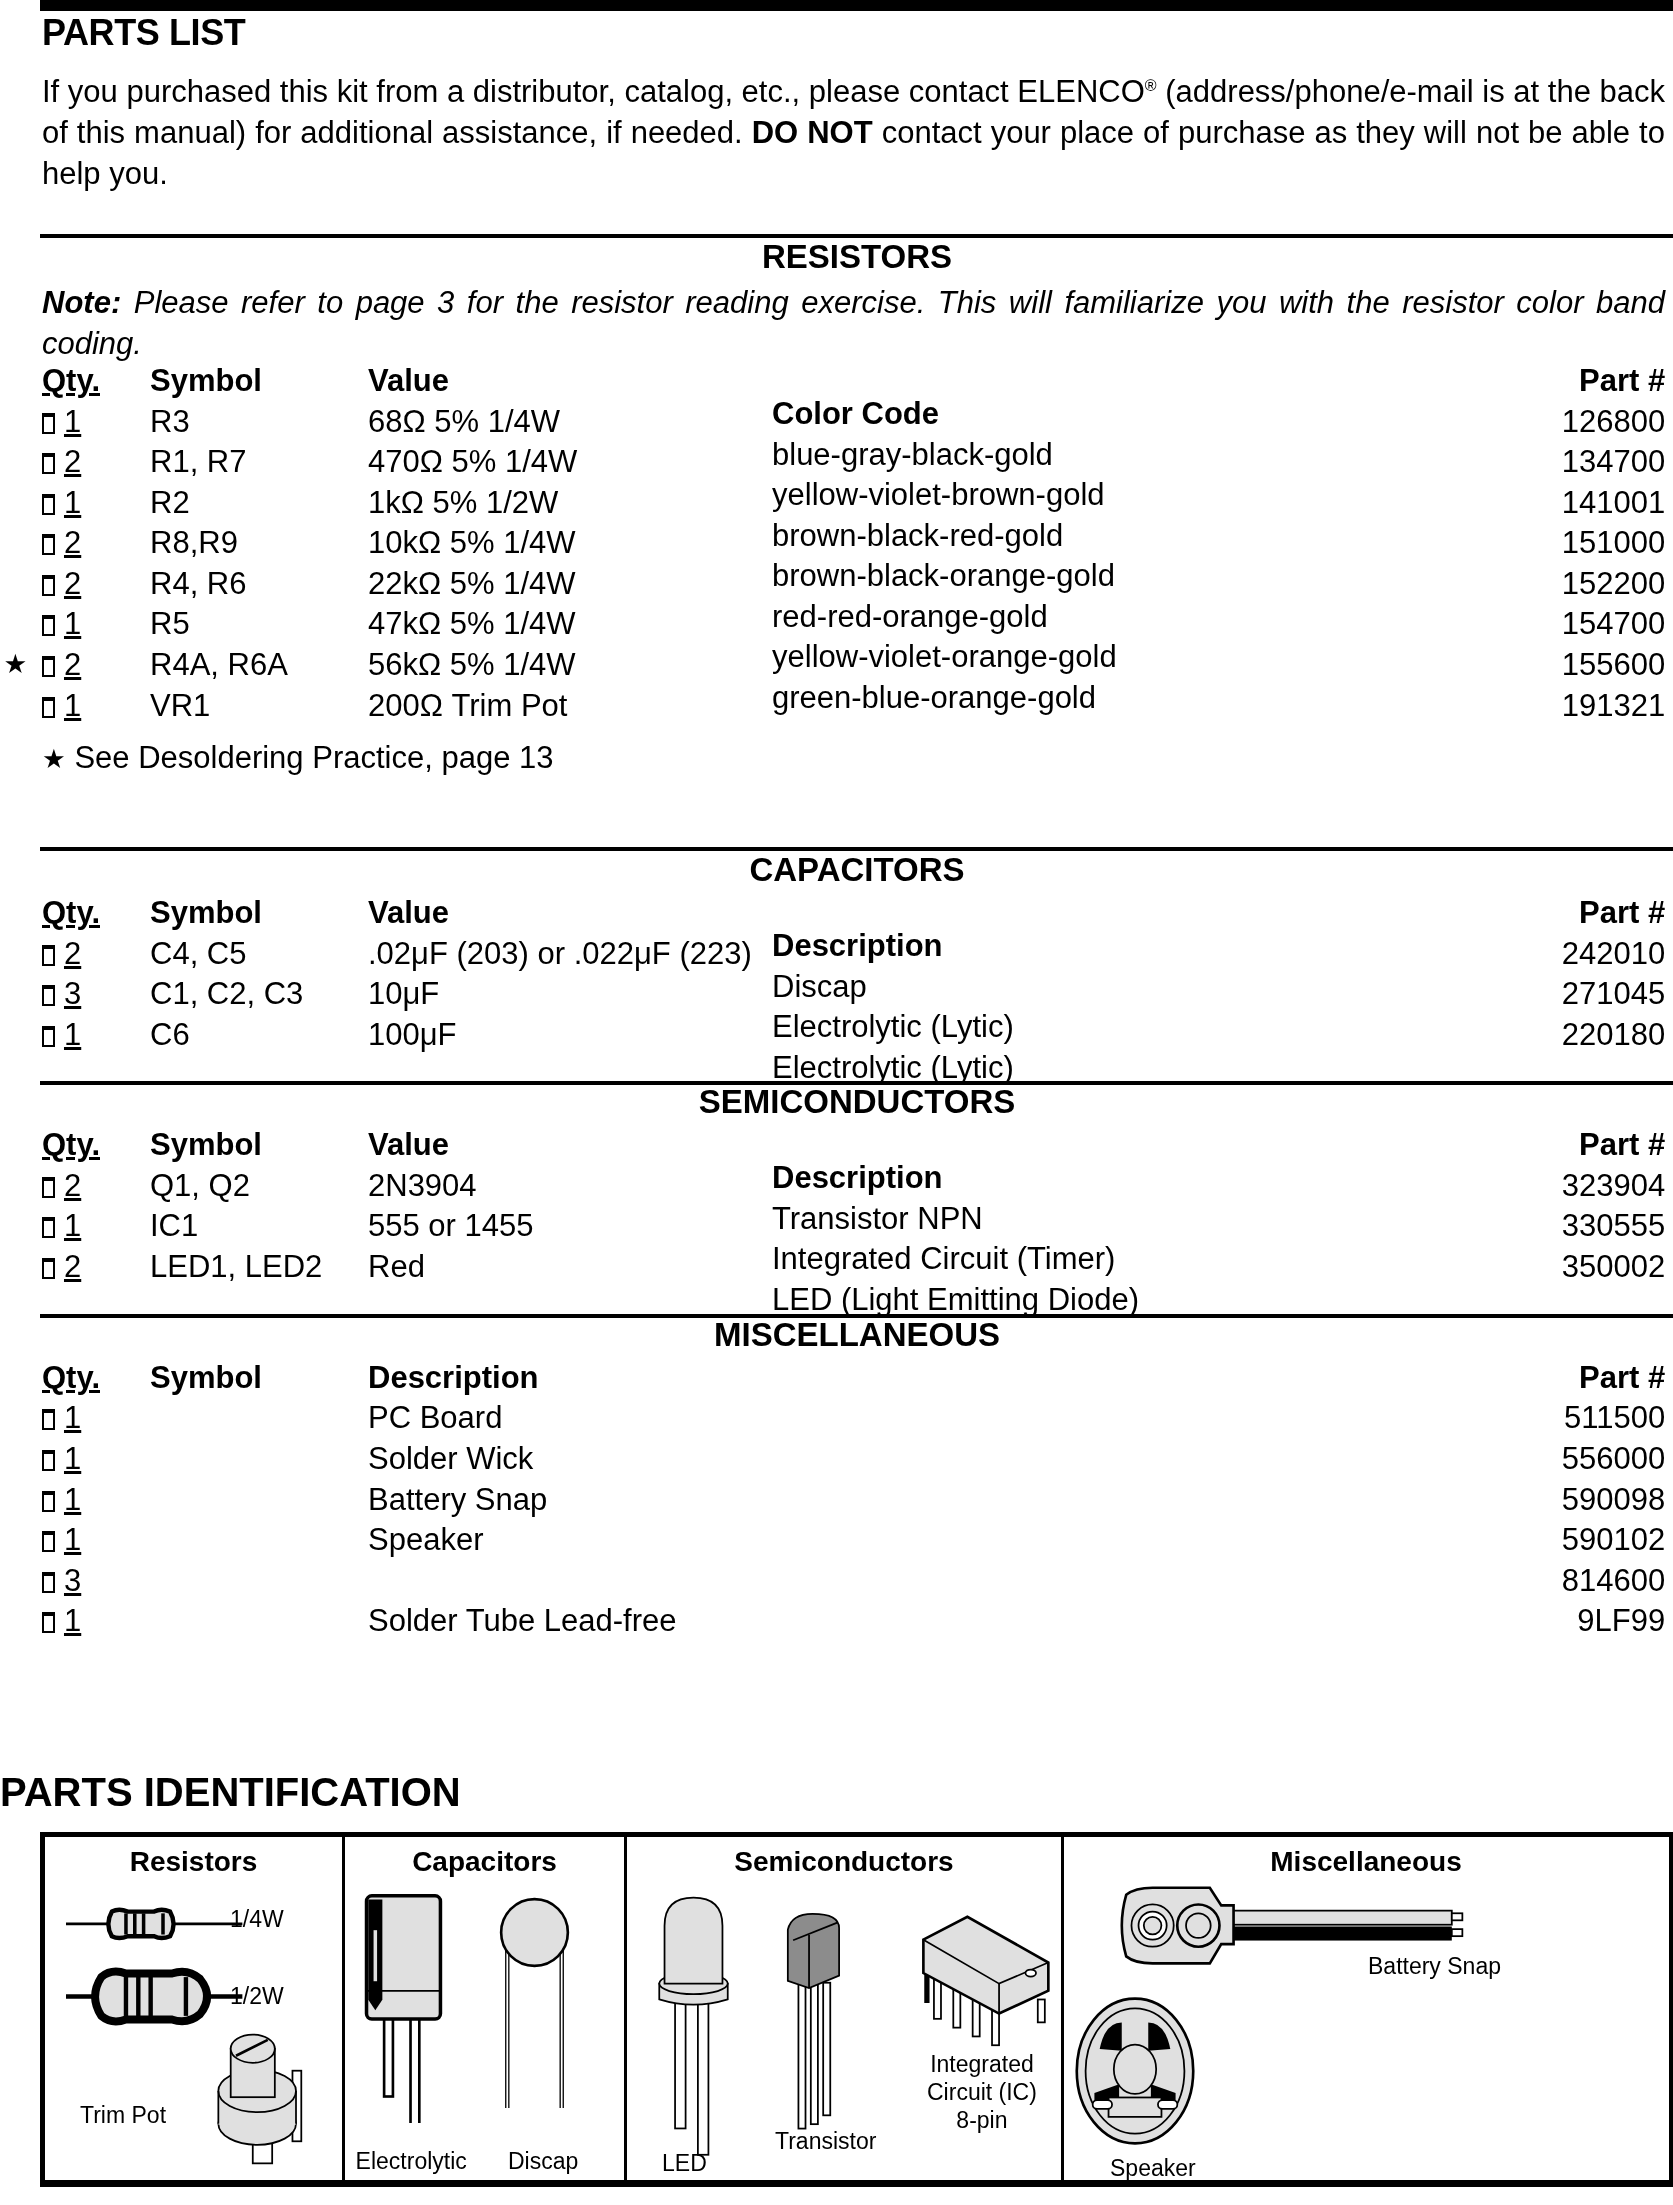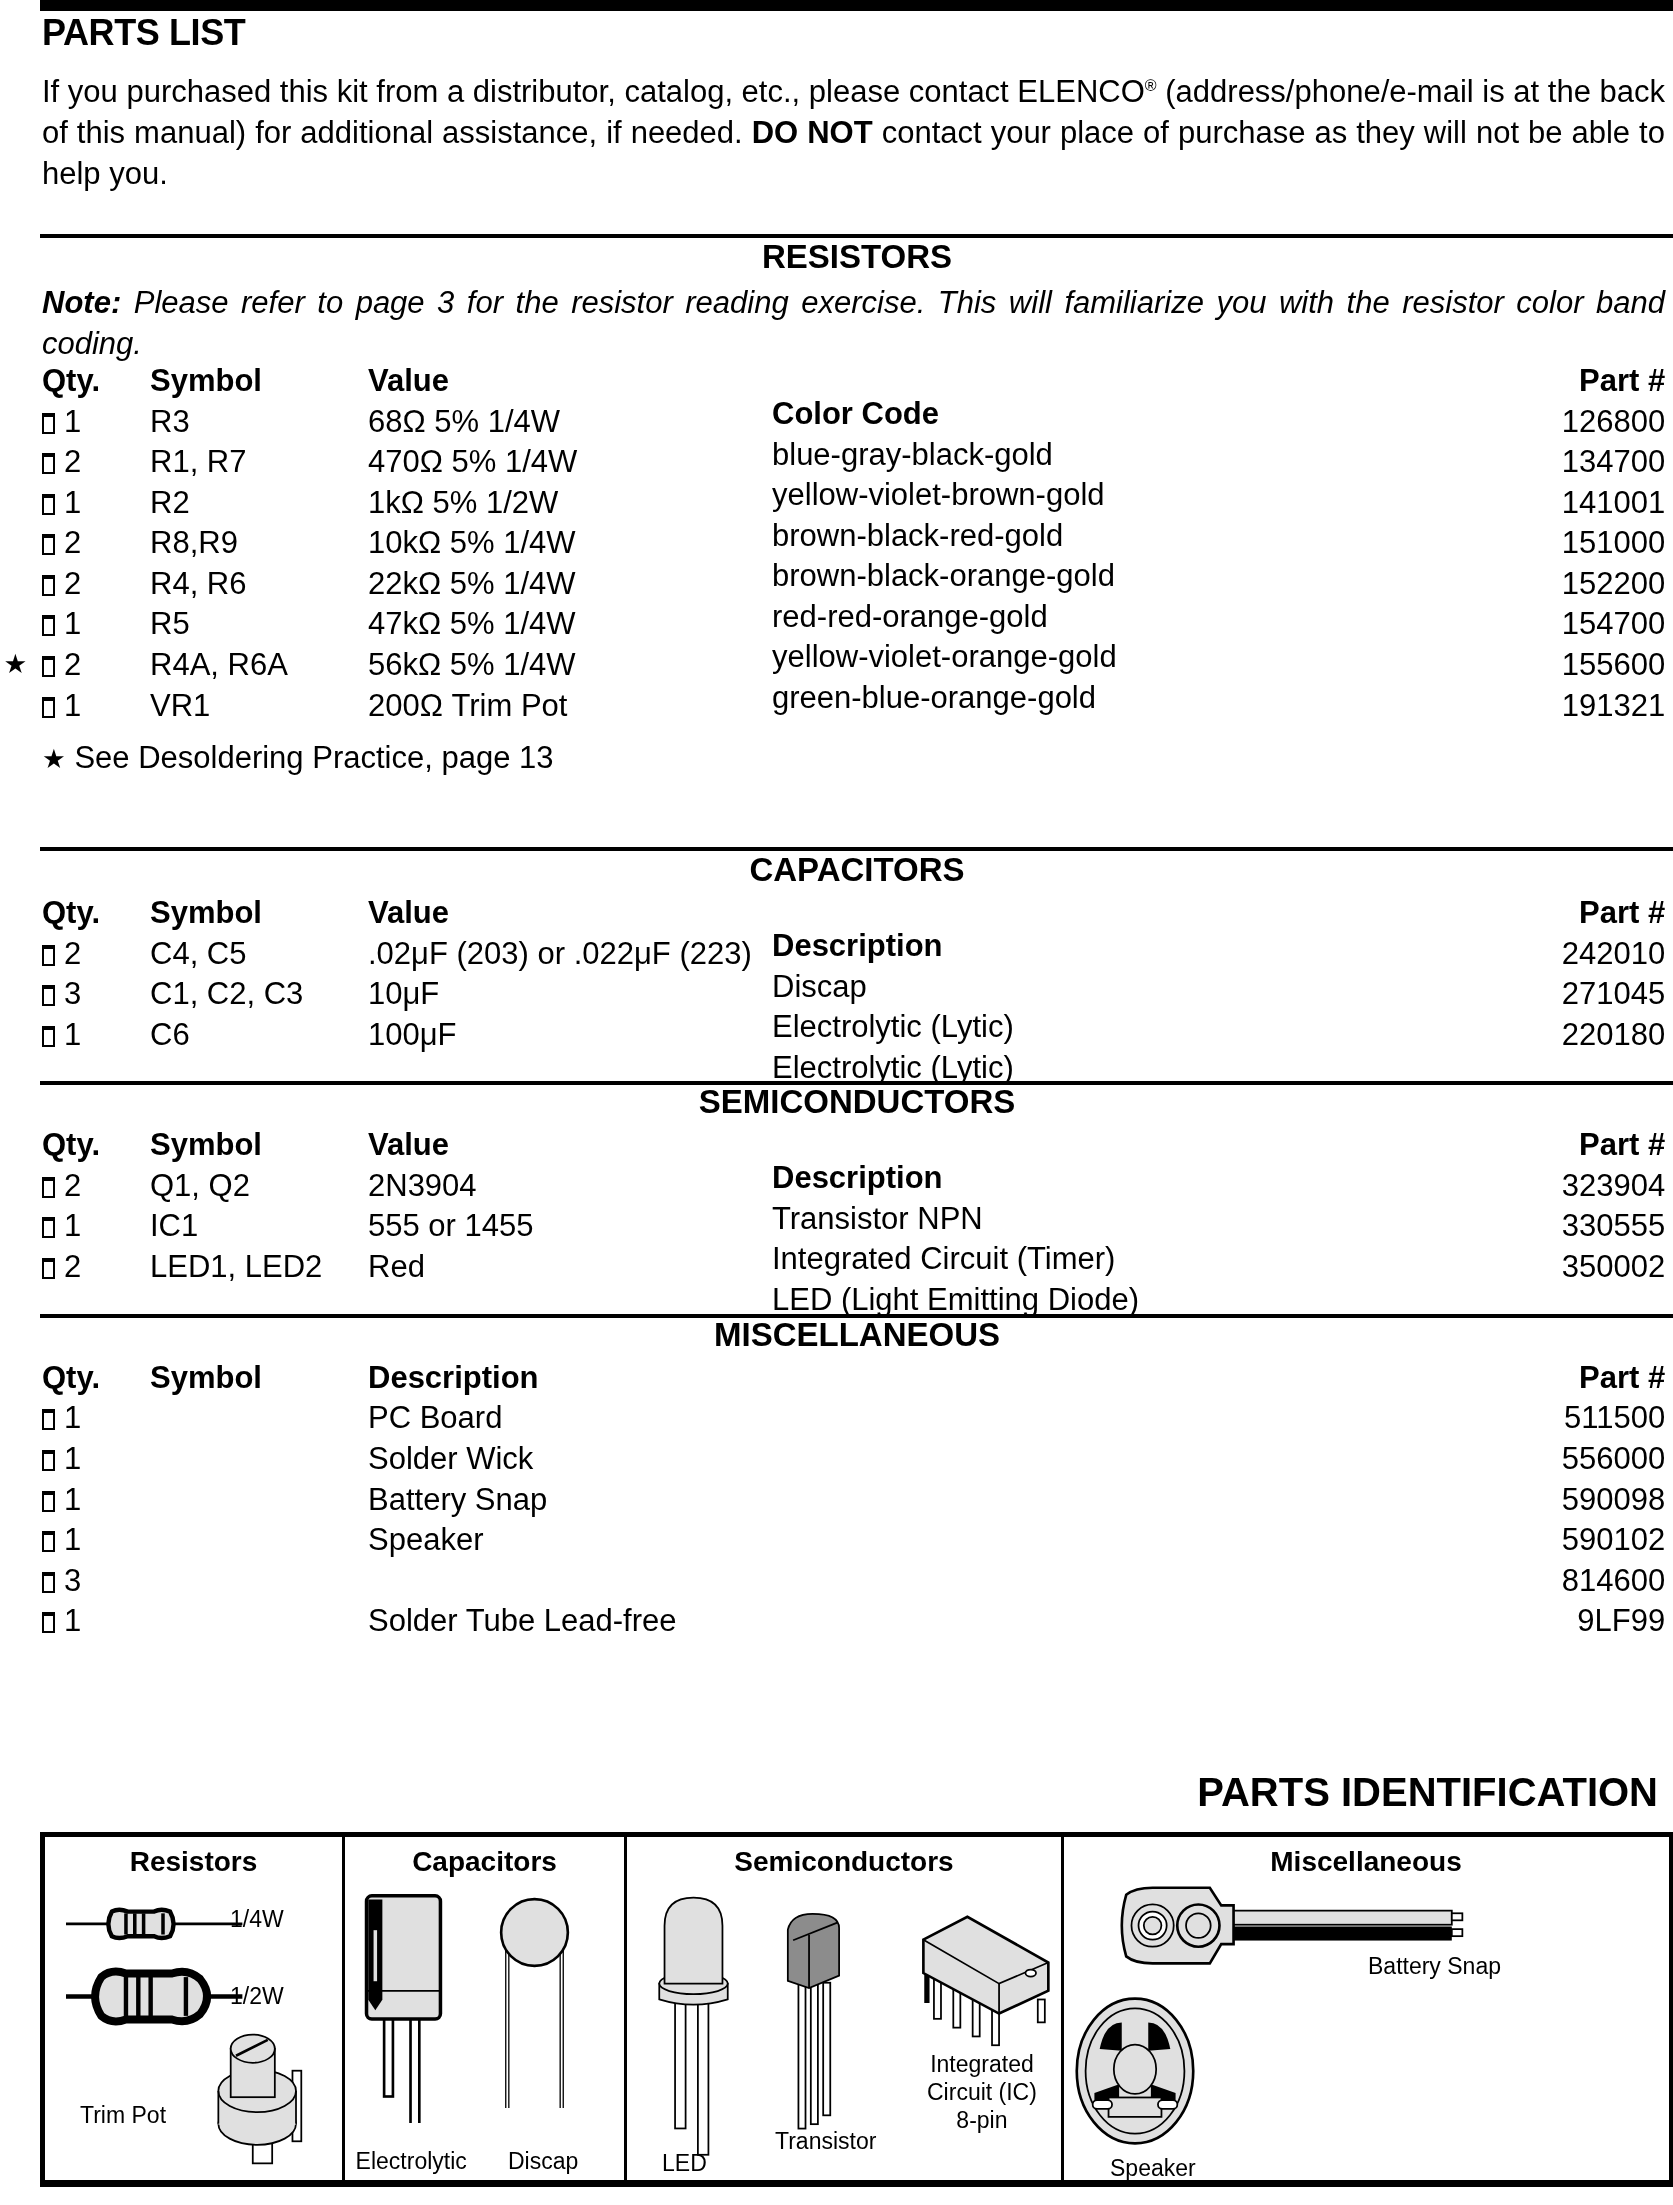--- a/index.html
+++ b/index.html
@@ -10,28 +10,28 @@
   .intro { position: absolute; left: 42px; top: 65px; width: 1623px; font-size: 31px; line-height: 41px; text-align: justify; }
   .intro p { margin: 0; }
   .rule { position: absolute; left: 40px; right: 0; height: 4.4px; background: #000; }
   .sec-title { position: absolute; left: 40px; right: 0; text-align: center; font-size: 33px; font-weight: bold; }
   .note { position: absolute; left: 42px; top: 282px; width: 1623px; font-size: 31px; line-height: 41px; font-style: italic; text-align: justify; }
   .note b { font-weight: bold; }
   .row { position: absolute; left: 0; width: 1674px; height: 41px; font-size: 31px; line-height: 41px; }
   .row span { position: absolute; top: 0; white-space: nowrap; }
   .row.head span { font-weight: bold; }
   .c-star { left: 3.5px; font-size: 26.5px; }
-  .c-qty { left: 42px; }
+  .c-qty { left: 42px; text-decoration: underline; }
   .c-sym { left: 150px; }
   .c-val { left: 368px; }
   .c-desc { left: 772px; margin-top: 33px; }
   .c-part { right: 8.8px; text-align: right; }
   .box { display: inline-block; width: 13.2px; height: 21px; border: 2.6px solid #000; border-top-width: 4.4px; margin-right: 8.8px; vertical-align: -1.8px; box-sizing: border-box; }
   .footnote { position: absolute; left: 42px; top: 740px; font-size: 31px; }
-  .pid-title { position: absolute; left: 0; right: 16px; top: 1770px; text-align: right; font-size: 40px; font-weight: bold; }
+  .pid-title { position: absolute; left: 0; right: 4px; top: 1770px; text-align: left; font-size: 40px; font-weight: bold; }
   .pid-box { position: absolute; left: 40px; top: 1832px; width: 1634px; height: 355px; border: 5.3px solid #000; border-bottom-width: 7px; box-sizing: border-box; }
   .pid-cell { position: absolute; top: 0; bottom: 0; border-right: 3.5px solid #000; box-sizing: border-box; }
   .pid-cell:last-child { border-right: none; }
   .pid-head { position: absolute; left: 0; right: 0; top: 8.8px; text-align: center; font-size: 28px; font-weight: bold; }
   .pid-lbl { position: absolute; font-size: 23px; text-align: center; white-space: nowrap; }
   svg { position: absolute; }
 </style>
 </head>
 <body>
 

